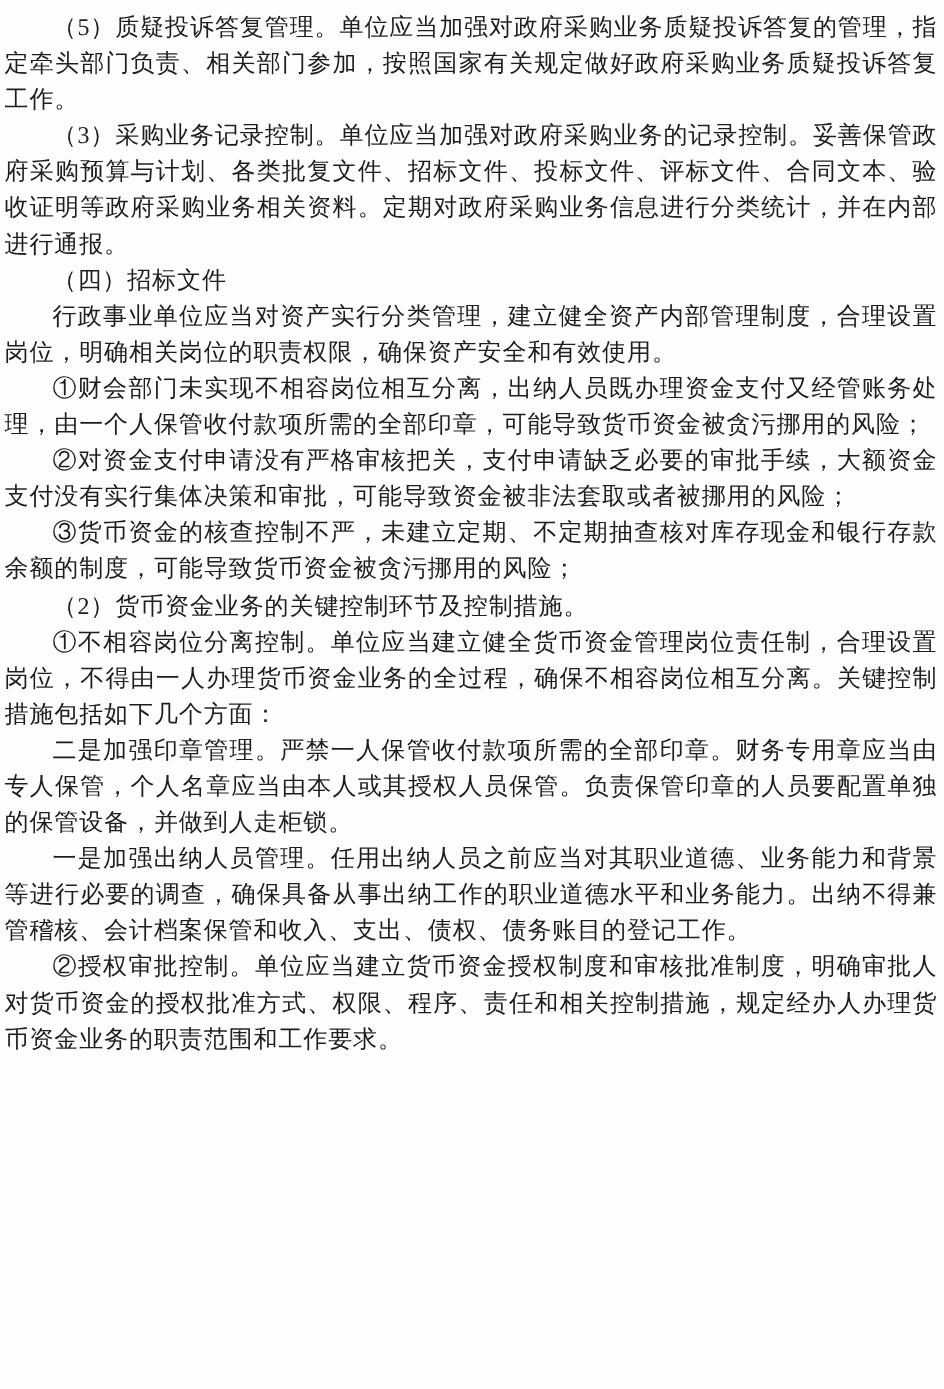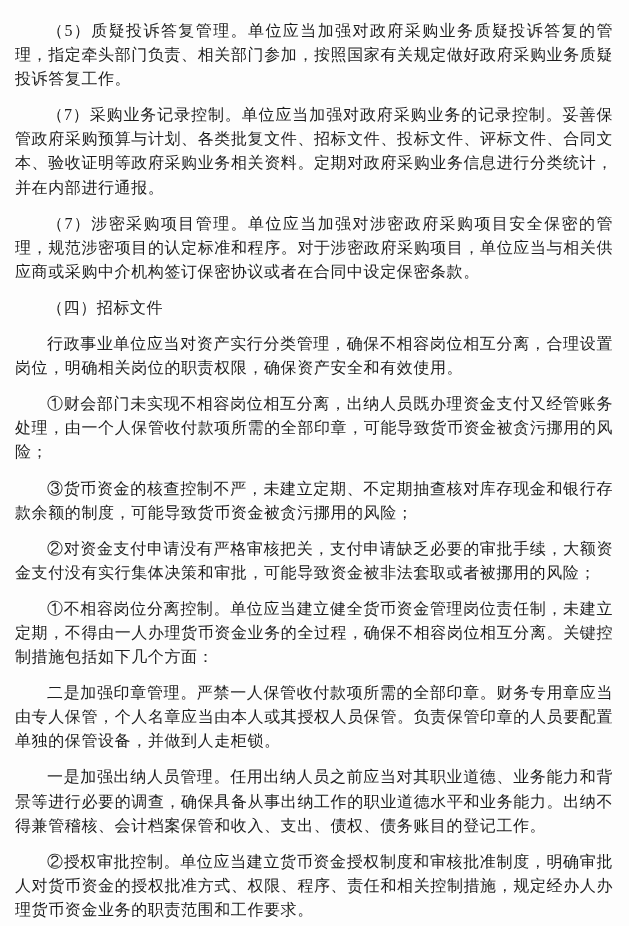--- a/index.html
+++ b/index.html
@@ -15,37 +15,37 @@
     background: #fdfdfd;
     color: #1d1d1d;
     padding: 7px 4px 0 3px;
     overflow: hidden;
     font-family: "Liberation Serif", "DejaVu Serif", serif;
     font-size: 16px;
     line-height: 24.1px;
     letter-spacing: 0.6px;
   }
   .page p.para {
-    margin: 12px;
+    margin: 0;
     padding: 0;
     text-indent: 2em;
     text-align: justify;
     text-justify: inter-ideograph;
     word-break: break-all;
   }
 </style>
 </head>
 <body>
 
 <div class="page" style="background: rgb(253, 253, 253); color: rgb(29, 29, 29);">
   <p class="para">（5）质疑投诉答复管理。单位应当加强对政府采购业务质疑投诉答复的管理，指定牵头部门负责、相关部门参加，按照国家有关规定做好政府采购业务质疑投诉答复工作。</p>
-  <p class="para">（7）采购业务记录控制。单位应当加强对政府采购业务的记录控制。妥善保管政府采购预算与计划、各类批复文件、招标文件、投标文件、评标文件、合同文本、验收证明等政府采购业务相关资料。定期对政府采购业务信息进行分类统计，并在内部进行通报。</p>
-  <p class="para">（7）涉密采购项目管理。单位应当加强对涉密政府采购项目安全保密的管理，规范涉密项目的认定标准和程序。对于涉密政府采购项目，单位应当与相关供应商或采购中介机构签订保密协议或者在合同中设定保密条款。</p>
+  <p class="para">（3）采购业务记录控制。单位应当加强对政府采购业务的记录控制。妥善保管政府采购预算与计划、各类批复文件、招标文件、投标文件、评标文件、合同文本、验收证明等政府采购业务相关资料。定期对政府采购业务信息进行分类统计，并在内部进行通报。</p>
   <p class="para">（四）招标文件</p>
-  <p class="para">行政事业单位应当对资产实行分类管理，确保不相容岗位相互分离，合理设置岗位，明确相关岗位的职责权限，确保资产安全和有效使用。</p>
+  <p class="para">行政事业单位应当对资产实行分类管理，建立健全资产内部管理制度，合理设置岗位，明确相关岗位的职责权限，确保资产安全和有效使用。</p>
   <p class="para">①财会部门未实现不相容岗位相互分离，出纳人员既办理资金支付又经管账务处理，由一个人保管收付款项所需的全部印章，可能导致货币资金被贪污挪用的风险；</p>
+  <p class="para">②对资金支付申请没有严格审核把关，支付申请缺乏必要的审批手续，大额资金支付没有实行集体决策和审批，可能导致资金被非法套取或者被挪用的风险；</p>
   <p class="para">③货币资金的核查控制不严，未建立定期、不定期抽查核对库存现金和银行存款余额的制度，可能导致货币资金被贪污挪用的风险；</p>
-  <p class="para">②对资金支付申请没有严格审核把关，支付申请缺乏必要的审批手续，大额资金支付没有实行集体决策和审批，可能导致资金被非法套取或者被挪用的风险；</p>
-  <p class="para">①不相容岗位分离控制。单位应当建立健全货币资金管理岗位责任制，未建立定期，不得由一人办理货币资金业务的全过程，确保不相容岗位相互分离。关键控制措施包括如下几个方面：</p>
+  <p class="para">（2）货币资金业务的关键控制环节及控制措施。</p>
+  <p class="para">①不相容岗位分离控制。单位应当建立健全货币资金管理岗位责任制，合理设置岗位，不得由一人办理货币资金业务的全过程，确保不相容岗位相互分离。关键控制措施包括如下几个方面：</p>
   <p class="para">二是加强印章管理。严禁一人保管收付款项所需的全部印章。财务专用章应当由专人保管，个人名章应当由本人或其授权人员保管。负责保管印章的人员要配置单独的保管设备，并做到人走柜锁。</p>
   <p class="para">一是加强出纳人员管理。任用出纳人员之前应当对其职业道德、业务能力和背景等进行必要的调查，确保具备从事出纳工作的职业道德水平和业务能力。出纳不得兼管稽核、会计档案保管和收入、支出、债权、债务账目的登记工作。</p>
   <p class="para">②授权审批控制。单位应当建立货币资金授权制度和审核批准制度，明确审批人对货币资金的授权批准方式、权限、程序、责任和相关控制措施，规定经办人办理货币资金业务的职责范围和工作要求。</p>
 </div>
 
 </body></html>

